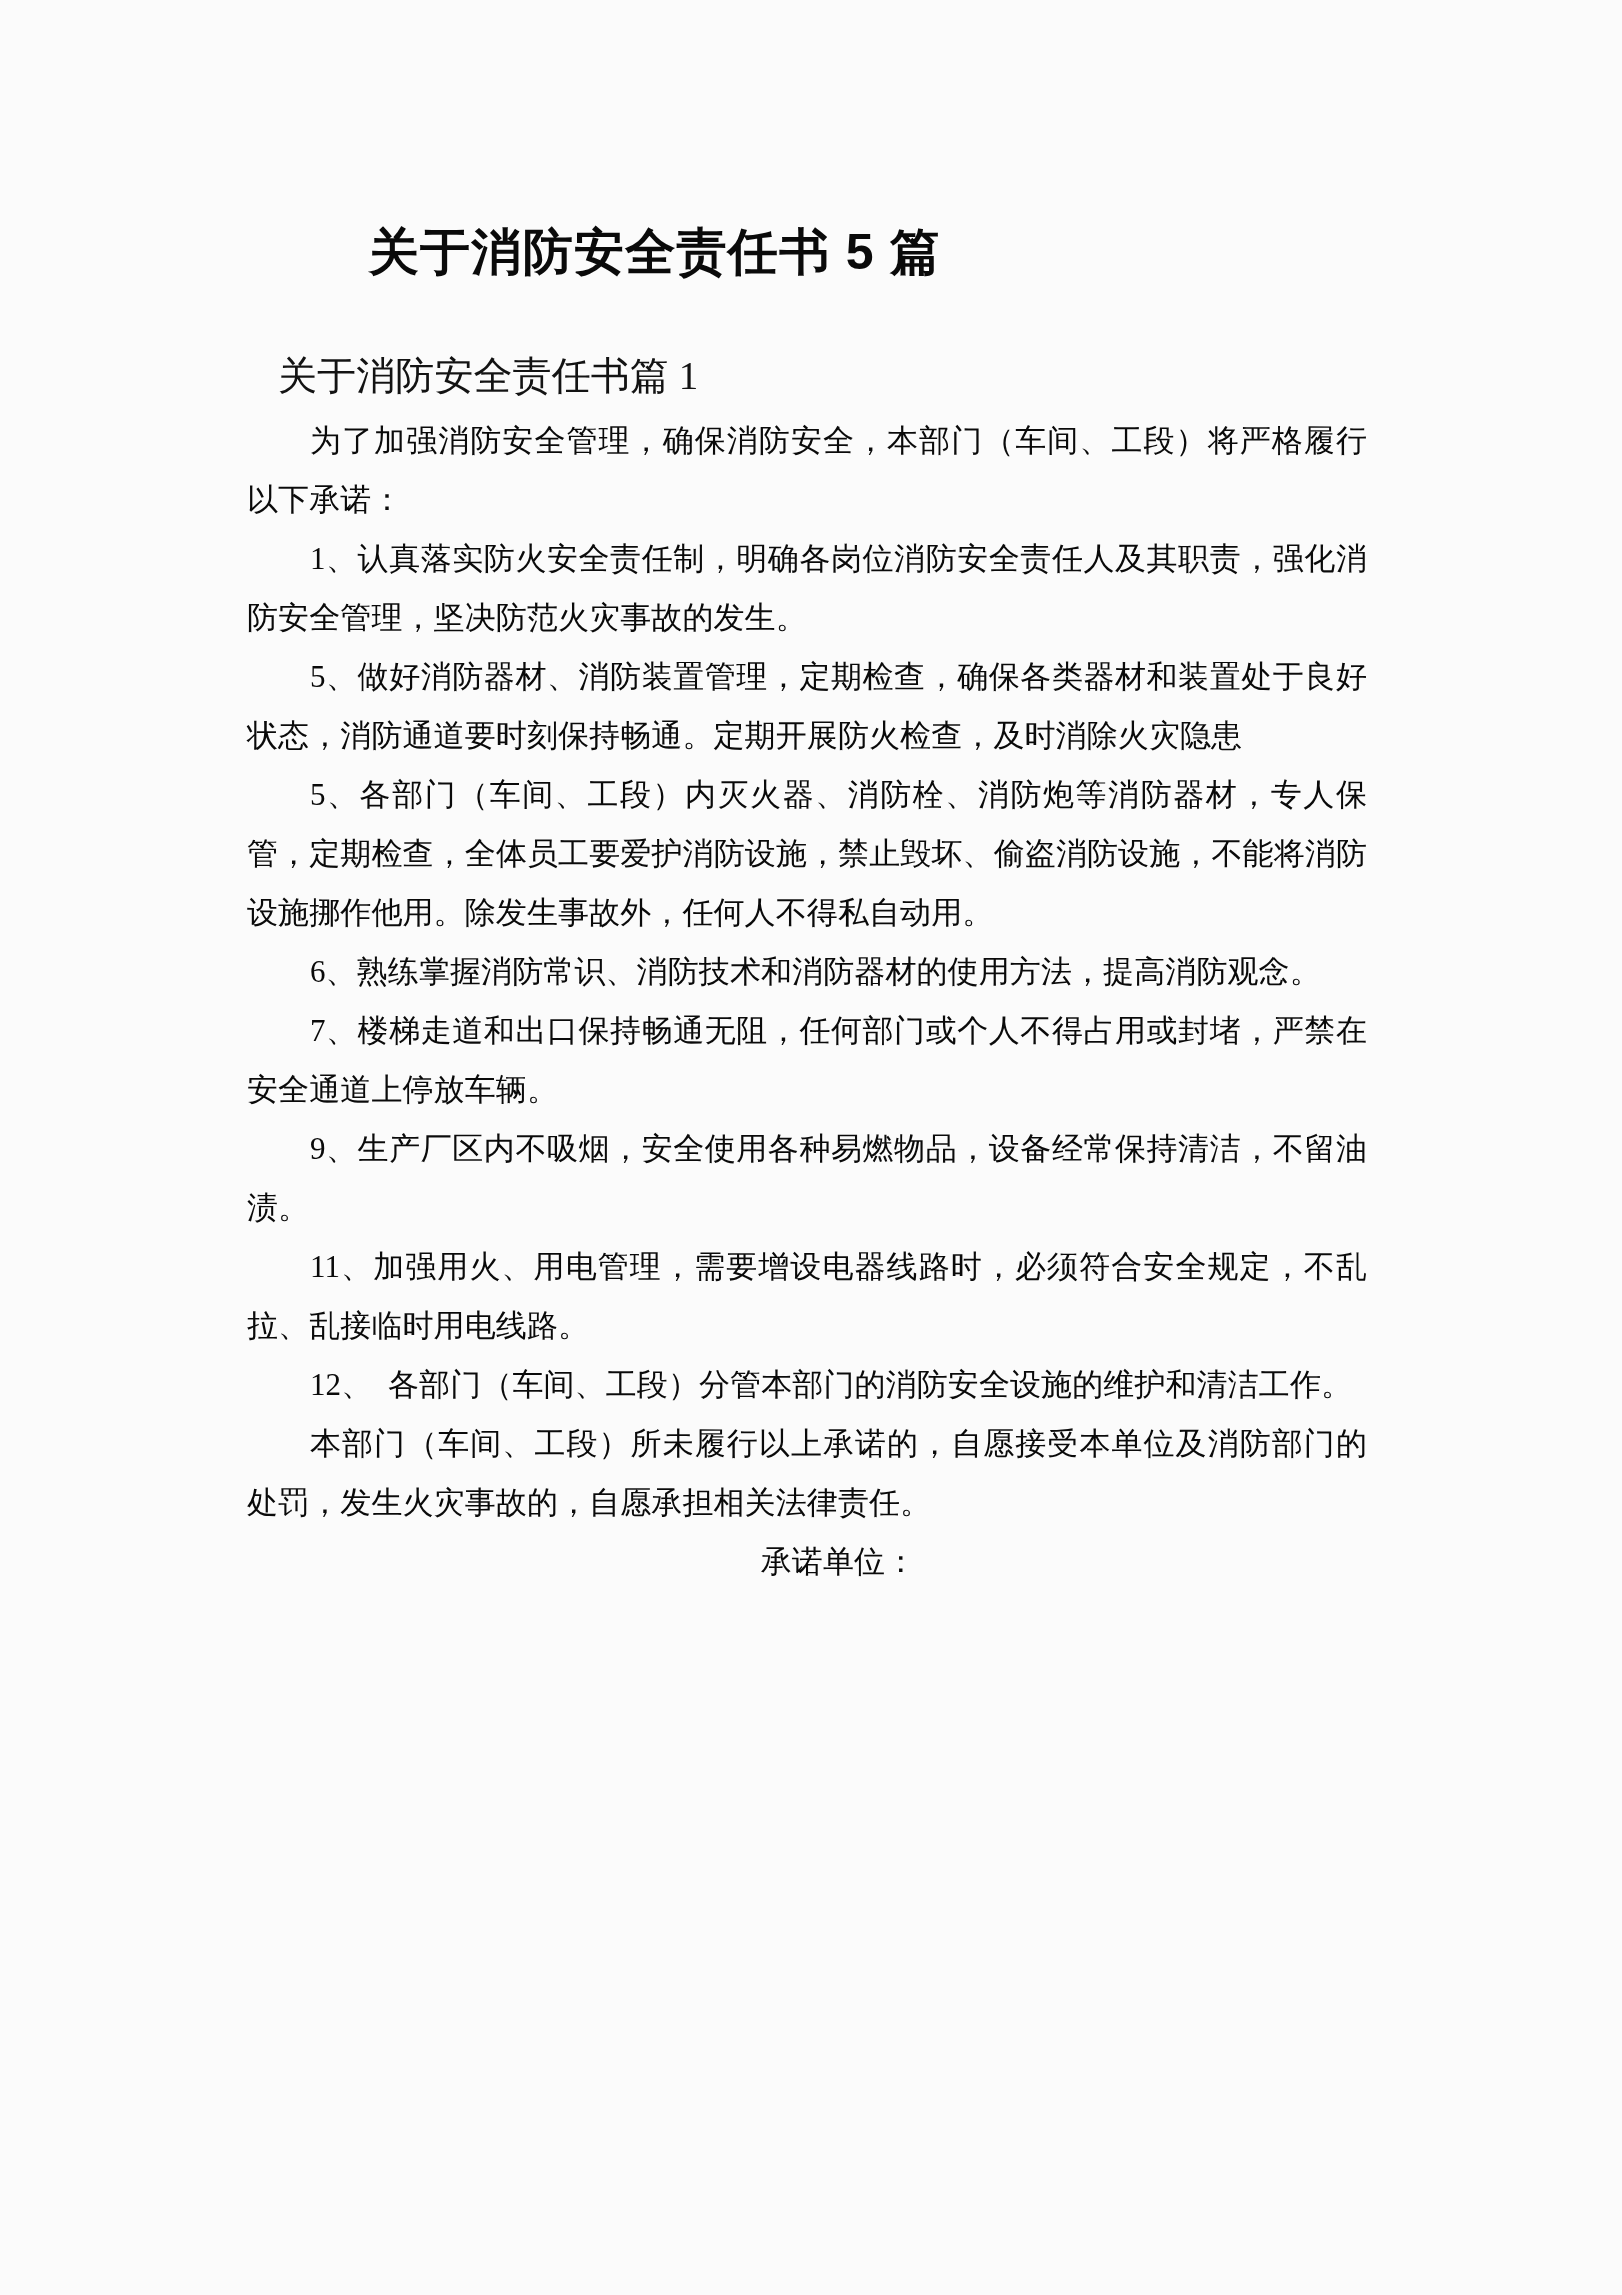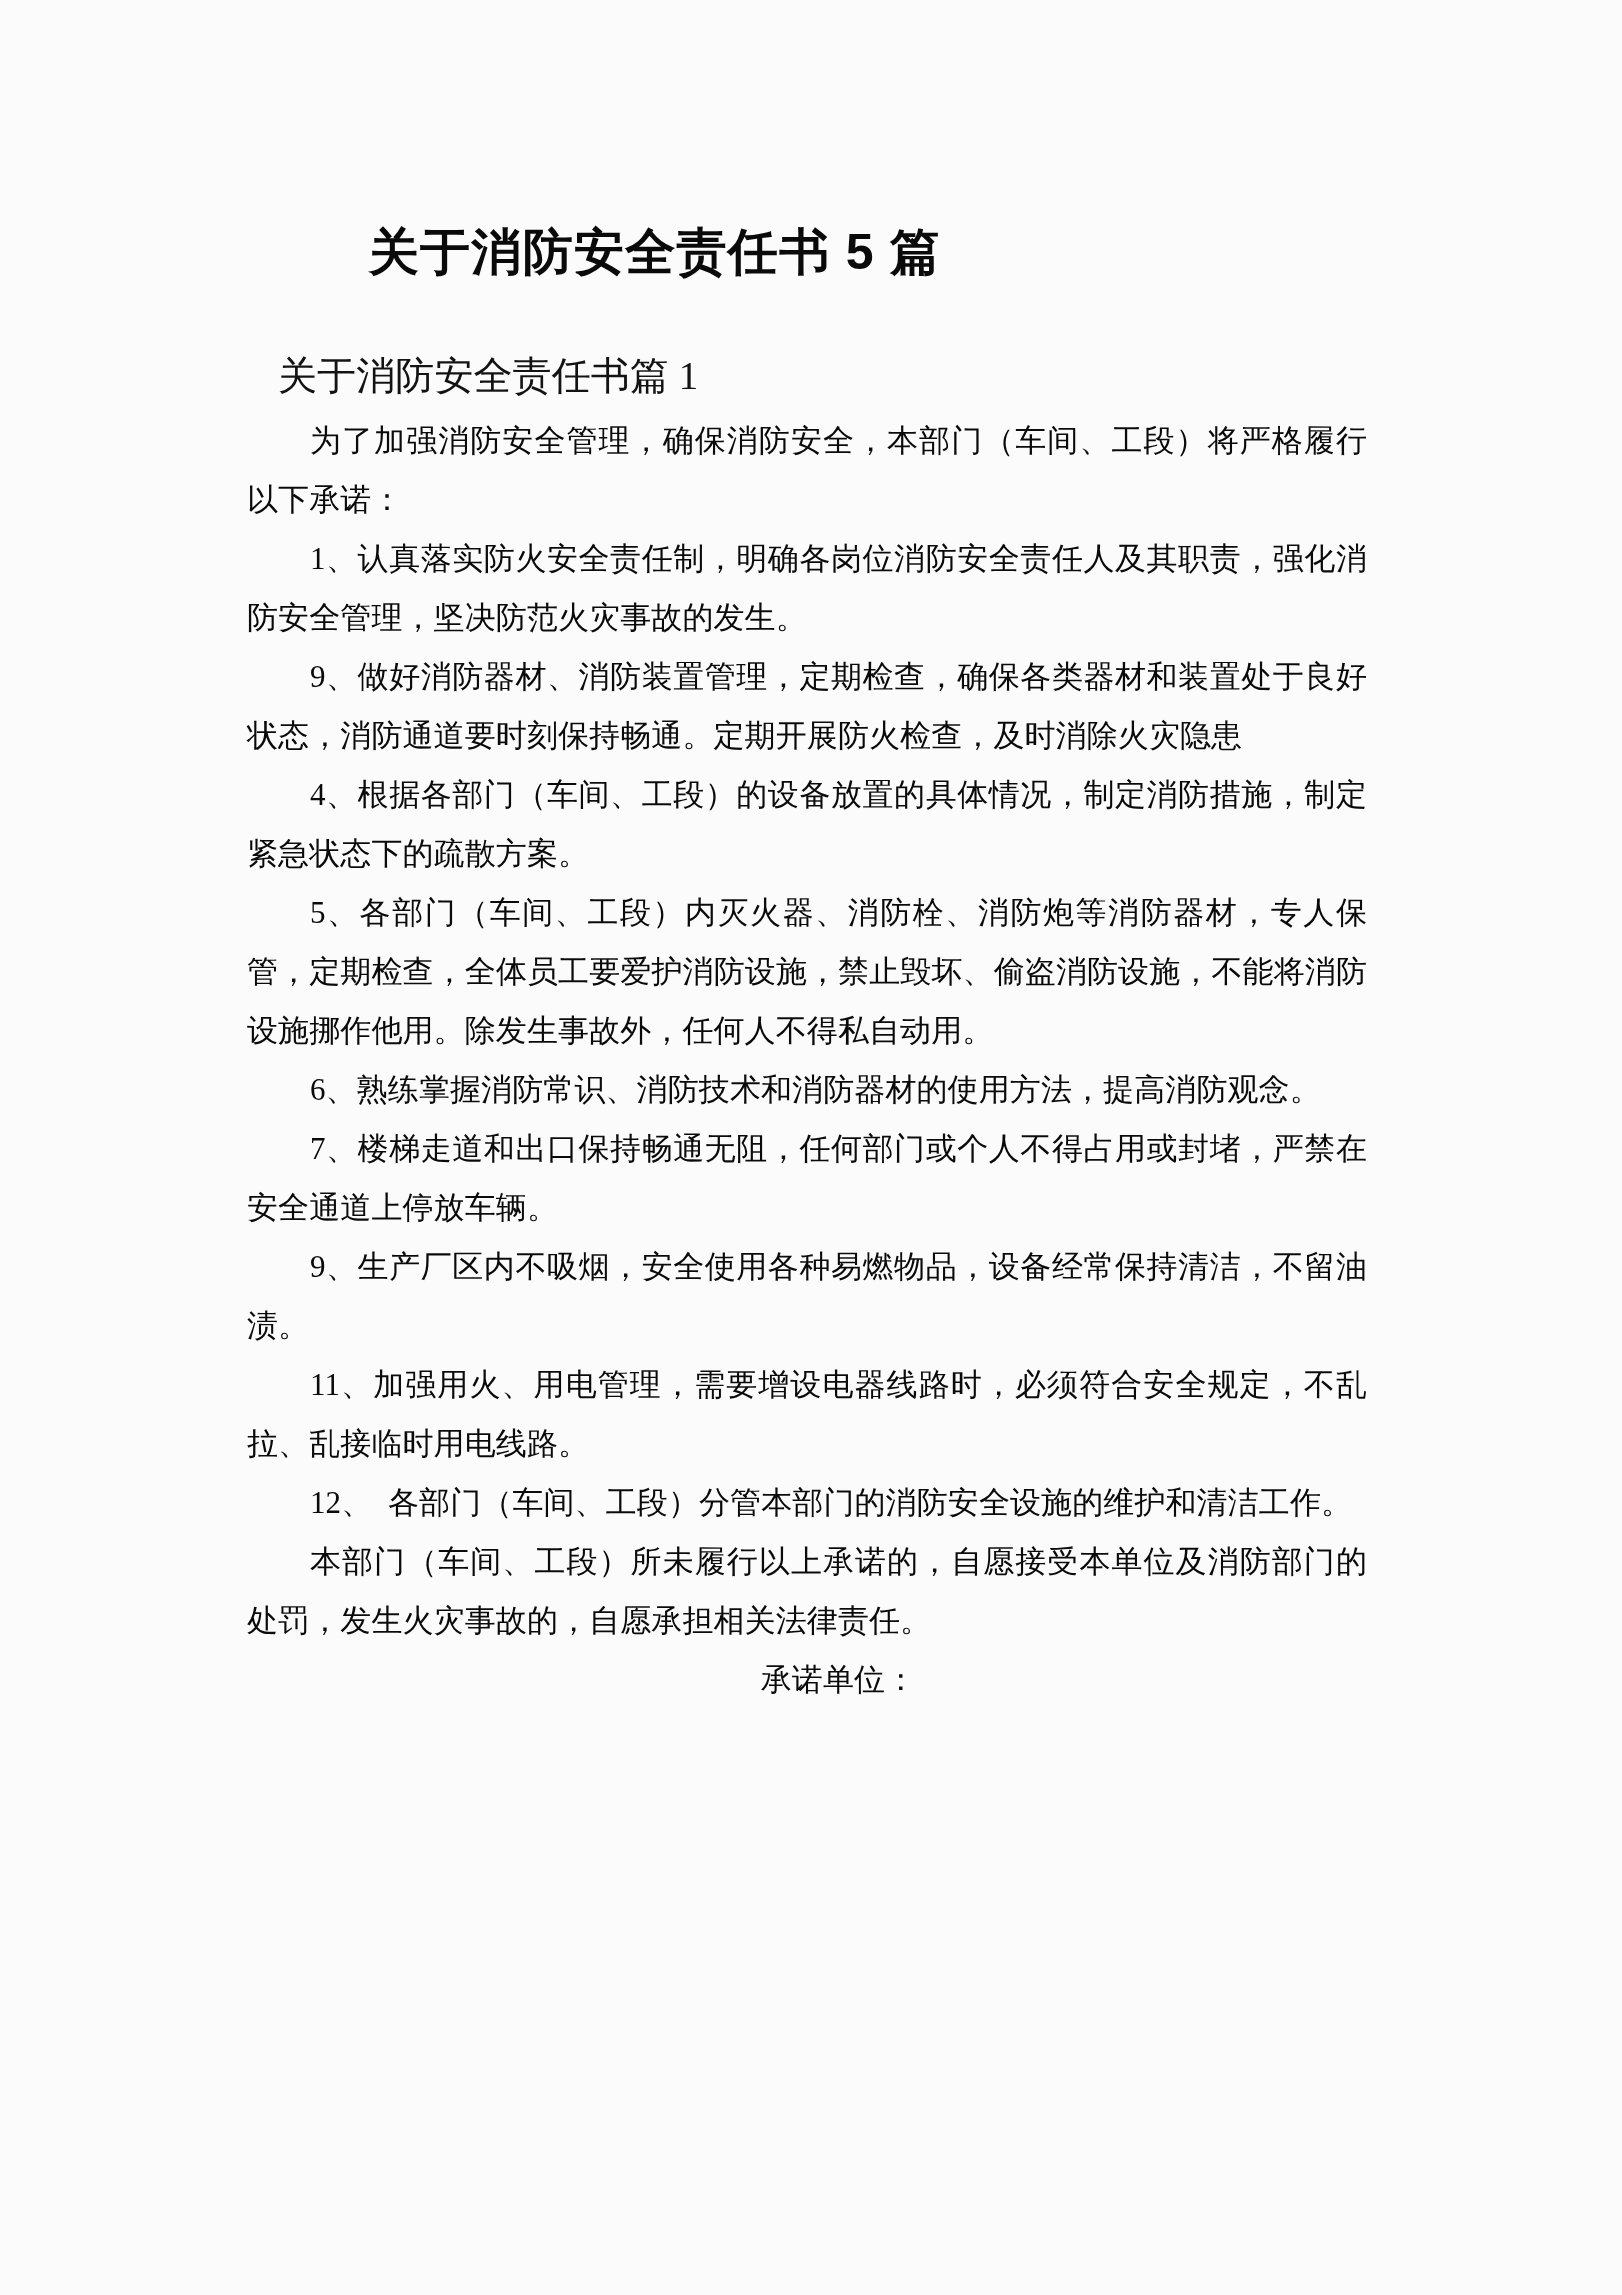--- a/index.html
+++ b/index.html
@@ -72,23 +72,22 @@
 
   <div class="body-block">
 
     <p class="para subtitle">关于消防安全责任书篇 1</p>
 
     <p class="para">为了加强消防安全管理，确保消防安全，本部门（车间、工段）将严格履行以下承诺：</p>
 
     <p class="para">1、认真落实防火安全责任制，明确各岗位消防安全责任人及其职责，强化消防安全管理，坚决防范火灾事故的发生。</p>
 
 
-    <p class="para">9、做好消防器材、消防装置管理，定期检查，确保各类器材和装置处于良好状态，消防通道要时刻保持畅通。定期开展防火检查，及时消除火灾隐患</p>
+    <p class="para">5、做好消防器材、消防装置管理，定期检查，确保各类器材和装置处于良好状态，消防通道要时刻保持畅通。定期开展防火检查，及时消除火灾隐患</p>
 
-    <p class="para">4、根据各部门（车间、工段）的设备放置的具体情况，制定消防措施，制定紧急状态下的疏散方案。</p>
 
     <p class="para">5、各部门（车间、工段）内灭火器、消防栓、消防炮等消防器材，专人保管，定期检查，全体员工要爱护消防设施，禁止毁坏、偷盗消防设施，不能将消防设施挪作他用。除发生事故外，任何人不得私自动用。</p>
 
     <p class="para">6、熟练掌握消防常识、消防技术和消防器材的使用方法，提高消防观念。</p>
 
     <p class="para">7、楼梯走道和出口保持畅通无阻，任何部门或个人不得占用或封堵，严禁在安全通道上停放车辆。</p>
 
 
     <p class="para">9、生产厂区内不吸烟，安全使用各种易燃物品，设备经常保持清洁，不留油渍。</p>
 

